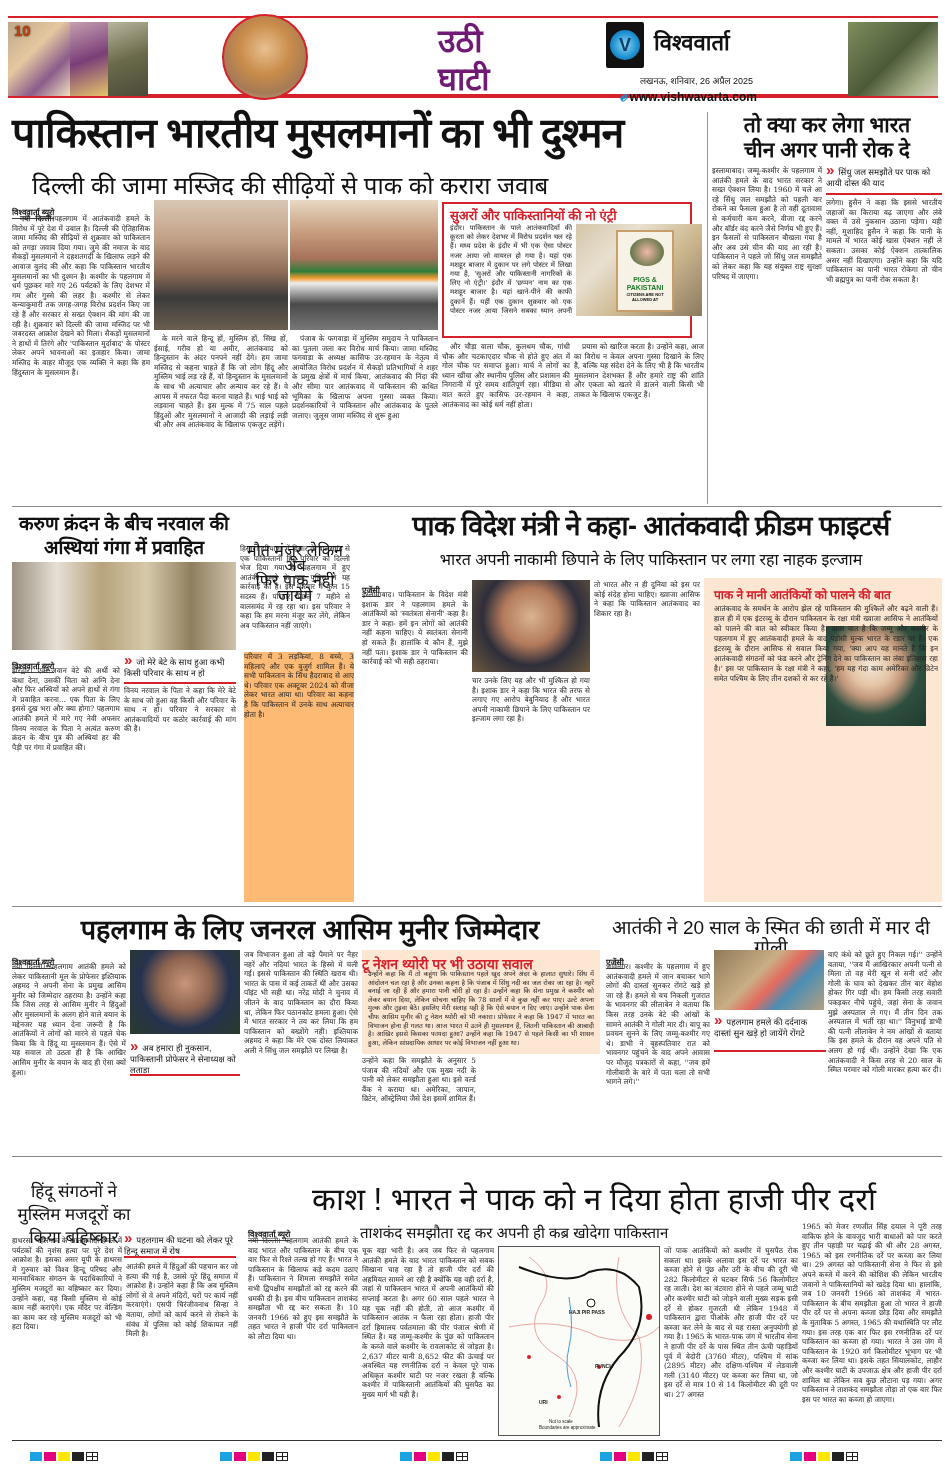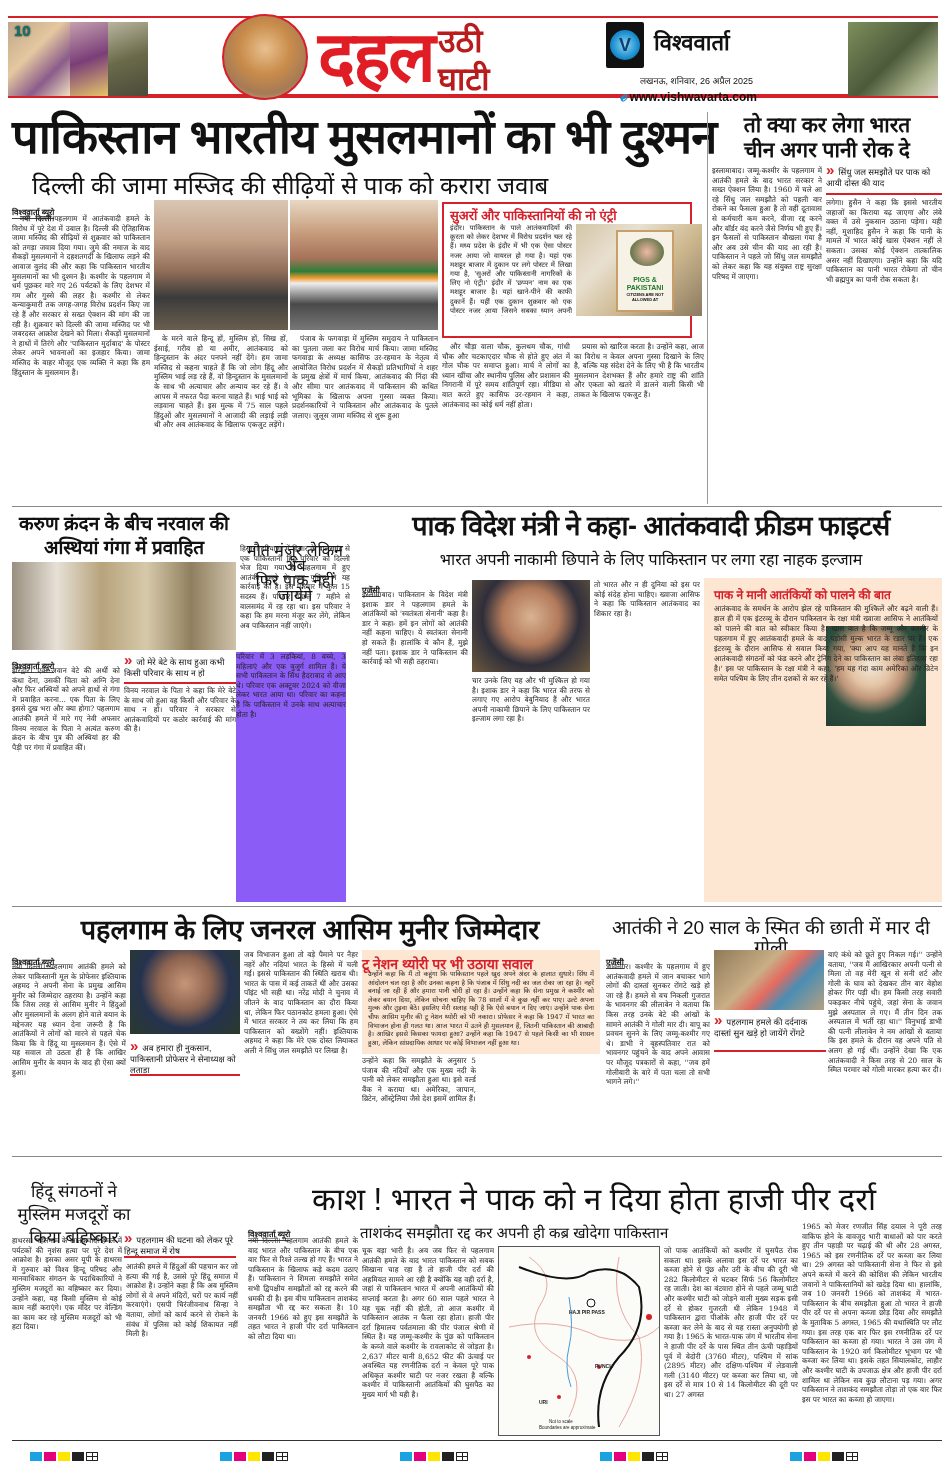--- a/index.html
+++ b/index.html
@@ -5,24 +5,24 @@
   * { box-sizing: border-box; margin: 0; padding: 0; }
   body { width: 945px; height: 1474px; background: #ffffff; font-family: "DejaVu Sans", sans-serif; color: #1a1a1a; position: relative; overflow: hidden; }
   .abs { position: absolute; }
   
   .masthead { left: 8px; top: 16px; width: 930px; height: 82px; border-top: 2px solid #d6202a; border-bottom: 4px solid #d6202a; background: #fff; }
   .mh-photo { top: 4px; height: 74px; background: linear-gradient(135deg,#a9977f,#6e6250 60%,#c9b79d); }
   .mh-photo.p1 { left: 0; width: 62px; background: linear-gradient(135deg,#bfa78a,#e5c8a0 40%,#8b5d8a 70%,#f0e0c0); }
   .mh-photo.p2 { left: 62px; width: 38px; background: linear-gradient(160deg,#c6a0b0,#7a3e78 50%,#e6c56a); }
   .mh-photo.p3 { left: 100px; width: 40px; background: linear-gradient(160deg,#b8b59d,#6a6a4a 50%,#4a4a3a); }
   .mh-photo.p4 { left: 840px; width: 90px; background: linear-gradient(135deg,#7e8f5c,#4c5a3a 50%,#a7b089 80%,#d5d0c0); }
-  .page-num { left: 6px; top: 4px; font: bold 15px "Liberation Sans", sans-serif; color: #0f766e; text-shadow: 0 0 2px #000; }
+  .page-num { left: 6px; top: 4px; font: bold 15px "Liberation Sans", sans-serif; color: #c2410c; text-shadow: 0 0 2px #000; }
   .mh-circle { left: 114px; top: -4px; width: 86px; height: 86px; border-radius: 50%; border: 2px solid #d6202a; background: radial-gradient(circle at 50% 40%,#e8c090,#c98c4a 40%,#a57a56 70%,#dcc7a9); }
   .mh-dahal { left: 206px; top: -4px; font: bold 70px "Liberation Sans", sans-serif; color: #e01c24; letter-spacing: -2px; line-height: 86px; }
-  .mh-uthi { left: 318px; top: 0px; font: bold 32px "Liberation Sans", sans-serif; color: #b91c1c; line-height: 38px; }
+  .mh-uthi { left: 318px; top: 0px; font: bold 32px "Liberation Sans", sans-serif; color: #701a75; line-height: 38px; }
   .mh-logo-box { left: 598px; top: 4px; width: 38px; height: 46px; background: #111; border-radius: 2px; display:flex; align-items:center; justify-content:center; }
   .mh-logo-inner { width: 30px; height: 30px; border-radius: 50%; background: radial-gradient(circle,#8fd8f0,#1b8fd0 60%,#0d5a9b); display:flex; align-items:center; justify-content:center; font: bold 18px "Liberation Sans", sans-serif; color:#0f3f70; }
   .mh-brand { left: 646px; top: 8px; font: bold 22px "Liberation Sans", sans-serif; color: #111; }
   .mh-date { left: 632px; top: 56px; font: 9px "Liberation Sans", sans-serif; color: #111; }
   .mh-url { left: 612px; top: 66px; font: bold 12px "Liberation Sans", sans-serif; color: #111; }
   .mh-url .ie { color: #1b8fd0; font-size: 16px; margin-right: 2px; }
 
   .hed { font-family: "Liberation Sans", sans-serif; font-weight: bold; color: #111; line-height: 1.05; }
   .sub { font-family: "Liberation Sans", sans-serif; color: #111; }
   .byline { font: bold 8px "Liberation Sans", sans-serif; border-bottom: 1px solid #444; padding-bottom: 1px; margin-bottom: 2px; display:inline-block; }
@@ -48,35 +48,34 @@
 <body>
 
 <div class="abs masthead">
   <div class="abs mh-photo p1"></div>
   <div class="abs mh-photo p2"></div>
   <div class="abs mh-photo p3"></div>
   <div class="abs page-num">10</div>
   <div class="abs" style="left:94px;top:0;">
       <div class="abs mh-circle" style="left:120px;top:-4px;"></div>
     </div>
-  <div class="abs mh-dahal" style="left:310px;">दहल</div>
   <div class="abs" style="left:430px;top:4px;">
     <div class="mh-uthi">उठी</div>
     <div class="mh-uthi">घाटी</div>
   </div>
   <div class="abs mh-logo-box">
     <div class="mh-logo-inner">V</div>
   </div>
   <div class="abs mh-brand">विश्ववार्ता</div>
   <div class="abs mh-date">लखनऊ, शनिवार, 26 अप्रैल 2025</div>
   <div class="abs mh-url"><span class="ie">ℯ</span><span>www.vishwavarta.com</span></div>
   <div class="abs mh-photo p4"></div>
 </div>
 
-<div class="abs hed" style="left:12px;top:112px;font-size:47px;white-space:nowrap;letter-spacing:-1px;">पाकिस्तान भारतीय मुसलमानों का भी दुश्मन</div>
+<div class="abs hed" style="left:12px;top:112px;font-size:41px;white-space:nowrap;letter-spacing:-1px;">पाकिस्तान भारतीय मुसलमानों का भी दुश्मन</div>
 <div class="abs sub" style="left:32px;top:168px;font-size:24px;white-space:nowrap;">दिल्ली की जामा मस्जिद की सीढ़ियों से पाक को करारा जवाब</div>
 
 <div class="abs" style="left:12px;top:200px;width:90px;">
   <span class="byline">विश्ववार्ता ब्यूरो</span>
 </div>
 <div class="abs col" style="left:12px;top:214px;width:138px;height:290px;">
   <p><b>नयी दिल्ली।</b><span>पहलगाम में आतंकवादी हमले के विरोध में पूरे देश में उबाल है। दिल्ली की ऐतिहासिक जामा मस्जिद की सीढ़ियों से शुक्रवार को पाकिस्तान को तगड़ा जवाब दिया गया। जुमे की नमाज के बाद सैकड़ों मुसलमानों ने दहशतगर्दी के खिलाफ लड़ने की आवाज बुलंद की और कहा कि पाकिस्तान भारतीय मुसलमानों का भी दुश्मन है। कश्मीर के पहलगाम में धर्म पूछकर मारे गए 26 पर्यटकों के लिए देशभर में गम और गुस्से की लहर है। कश्मीर से लेकर कन्याकुमारी तक जगह-जगह विरोध प्रदर्शन किए जा रहे हैं और सरकार से सख्त ऐक्शन की मांग की जा रही है। शुक्रवार को दिल्ली की जामा मस्जिद पर भी जबरदस्त आक्रोश देखने को मिला। सैकड़ों मुसलमानों ने हाथों में तिरंगे और 'पाकिस्तान मुर्दाबाद' के पोस्टर लेकर अपने भावनाओं का इजहार किया। जामा मस्जिद के बाहर मौजूद एक व्यक्ति ने कहा कि हम हिंदुस्तान के मुसलमान हैं।</span></p>
 </div>
 <div class="abs photo" style="left:154px;top:200px;width:134px;height:130px;background:linear-gradient(180deg,#d9c7b3 0%,#c3a088 30%,#8f6d57 55%,#3b3b3b 75%,#6a5e4f 100%);"></div>
 <div class="abs photo" style="left:290px;top:200px;width:148px;height:130px;background:linear-gradient(180deg,#e8d8c3 0%,#c79d7d 25%,#a6725a 45%,#2f7d39 55%,#f29a2e 60%,#eee 64%,#4a4a4a 80%,#777 100%);"></div>
@@ -127,21 +126,21 @@
 <div class="abs pull" style="left:124px;top:654px;width:112px;font-size:8.5px;line-height:11px;"><span class="chev">»</span><span>जो मेरे बेटे के साथ हुआ कभी किसी परिवार के साथ न हो</span></div>
 <div class="abs pull-rule" style="left:124px;top:682px;width:112px;"></div>
 <div class="abs col" style="left:124px;top:686px;width:112px;height:216px;">विनय नरवाल के पिता ने कहा कि मेरे बेटे के साथ जो हुआ वह किसी और परिवार के साथ न हो। परिवार ने सरकार से आतंकवादियों पर कठोर कार्रवाई की मांग की है।</div>
 
 <div class="abs hed" style="left:240px;top:543px;width:110px;font-size:16px;text-align:center;line-height:15px;font-weight:normal;">
   <div>मौत मंजूर लेकिन अब</div>
   <div>फिर पाक नहीं जायेंगे</div>
 </div>
 <div class="abs col" style="left:240px;top:544px;width:110px;height:358px;">हिसार। हरियाणा में हिसार के बालसमंद से एक पाकिस्तानी हिंदू परिवार को दिल्ली भेज दिया गया है। पहलगाम में हुए आतंकी हमले के बाद पुलिस ने यह कार्रवाई की है। इस परिवार में कुल 15 सदस्य हैं। परिवार पिछले 7 महीने से बालसमंद में रह रहा था। इस परिवार ने कहा कि हम मरना मंजूर कर लेंगे, लेकिन अब पाकिस्तान नहीं जाएंगे।</div>
 <div class="abs col" style="left:240px;top:700px;width:110px;height:0;"></div>
-<div class="abs col" style="left:236px;top:652px;width:110px;height:250px;background:#8b5cf6;">परिवार में 3 लड़कियां, 8 बच्चे, 3 महिलाएं और एक बुजुर्ग शामिल हैं। ये सभी पाकिस्तान के सिंध हैदराबाद से आए थे। परिवार एक अक्टूबर 2024 को वीजा लेकर भारत आया था। परिवार का कहना है कि पाकिस्तान में उनके साथ अत्याचार होता है।</div>
+<div class="abs col" style="left:244px;top:652px;width:110px;height:250px;background:#fdba74;">परिवार में 3 लड़कियां, 8 बच्चे, 3 महिलाएं और एक बुजुर्ग शामिल हैं। ये सभी पाकिस्तान के सिंध हैदराबाद से आए थे। परिवार एक अक्टूबर 2024 को वीजा लेकर भारत आया था। परिवार का कहना है कि पाकिस्तान में उनके साथ अत्याचार होता है।</div>
 
 <div class="abs hed" style="left:360px;top:512px;width:582px;font-size:27px;text-align:center;letter-spacing:-0.5px;">पाक विदेश मंत्री ने कहा- आतंकवादी फ्रीडम फाइटर्स</div>
 <div class="abs sub" style="left:360px;top:548px;width:582px;font-size:16px;text-align:center;">भारत अपनी नाकामी छिपाने के लिए पाकिस्तान पर लगा रहा नाहक इल्जाम</div>
 <div class="abs" style="left:362px;top:578px;"><span class="byline">एजेंसी</span></div>
 <div class="abs col" style="left:362px;top:590px;width:106px;height:312px;">इस्लामाबाद। पाकिस्तान के विदेश मंत्री इशाक डार ने पहलगाम हमले के आतंकियों को 'स्वतंत्रता सेनानी' कहा है। डार ने कहा- हमें इन लोगों को आतंकी नहीं कहना चाहिए। ये स्वतंत्रता सेनानी हो सकते हैं। हालांकि ये कौन हैं, मुझे नहीं पता। इशाक डार ने पाकिस्तान की कार्रवाई को भी सही ठहराया।</div>
 <div class="abs photo" style="left:472px;top:580px;width:118px;height:92px;background:radial-gradient(circle at 50% 40%,#d9b392,#b27a5b 35%,#2e2e3a 60%,#6e5a3e 100%);"></div>
 <div class="abs col" style="left:472px;top:676px;width:118px;height:226px;">चार उनके लिए यह और भी मुश्किल हो गया है। इशाक डार ने कहा कि भारत की तरफ से लगाए गए आरोप बेबुनियाद हैं और भारत अपनी नाकामी छिपाने के लिए पाकिस्तान पर इल्जाम लगा रहा है।</div>
 <div class="abs col" style="left:594px;top:580px;width:106px;height:322px;">तो भारत और न ही दुनिया को इस पर कोई संदेह होना चाहिए। ख्वाजा आसिफ ने कहा कि पाकिस्तान आतंकवाद का शिकार रहा है।</div>
 
 <div class="abs peach" style="left:704px;top:578px;width:238px;height:324px;">

